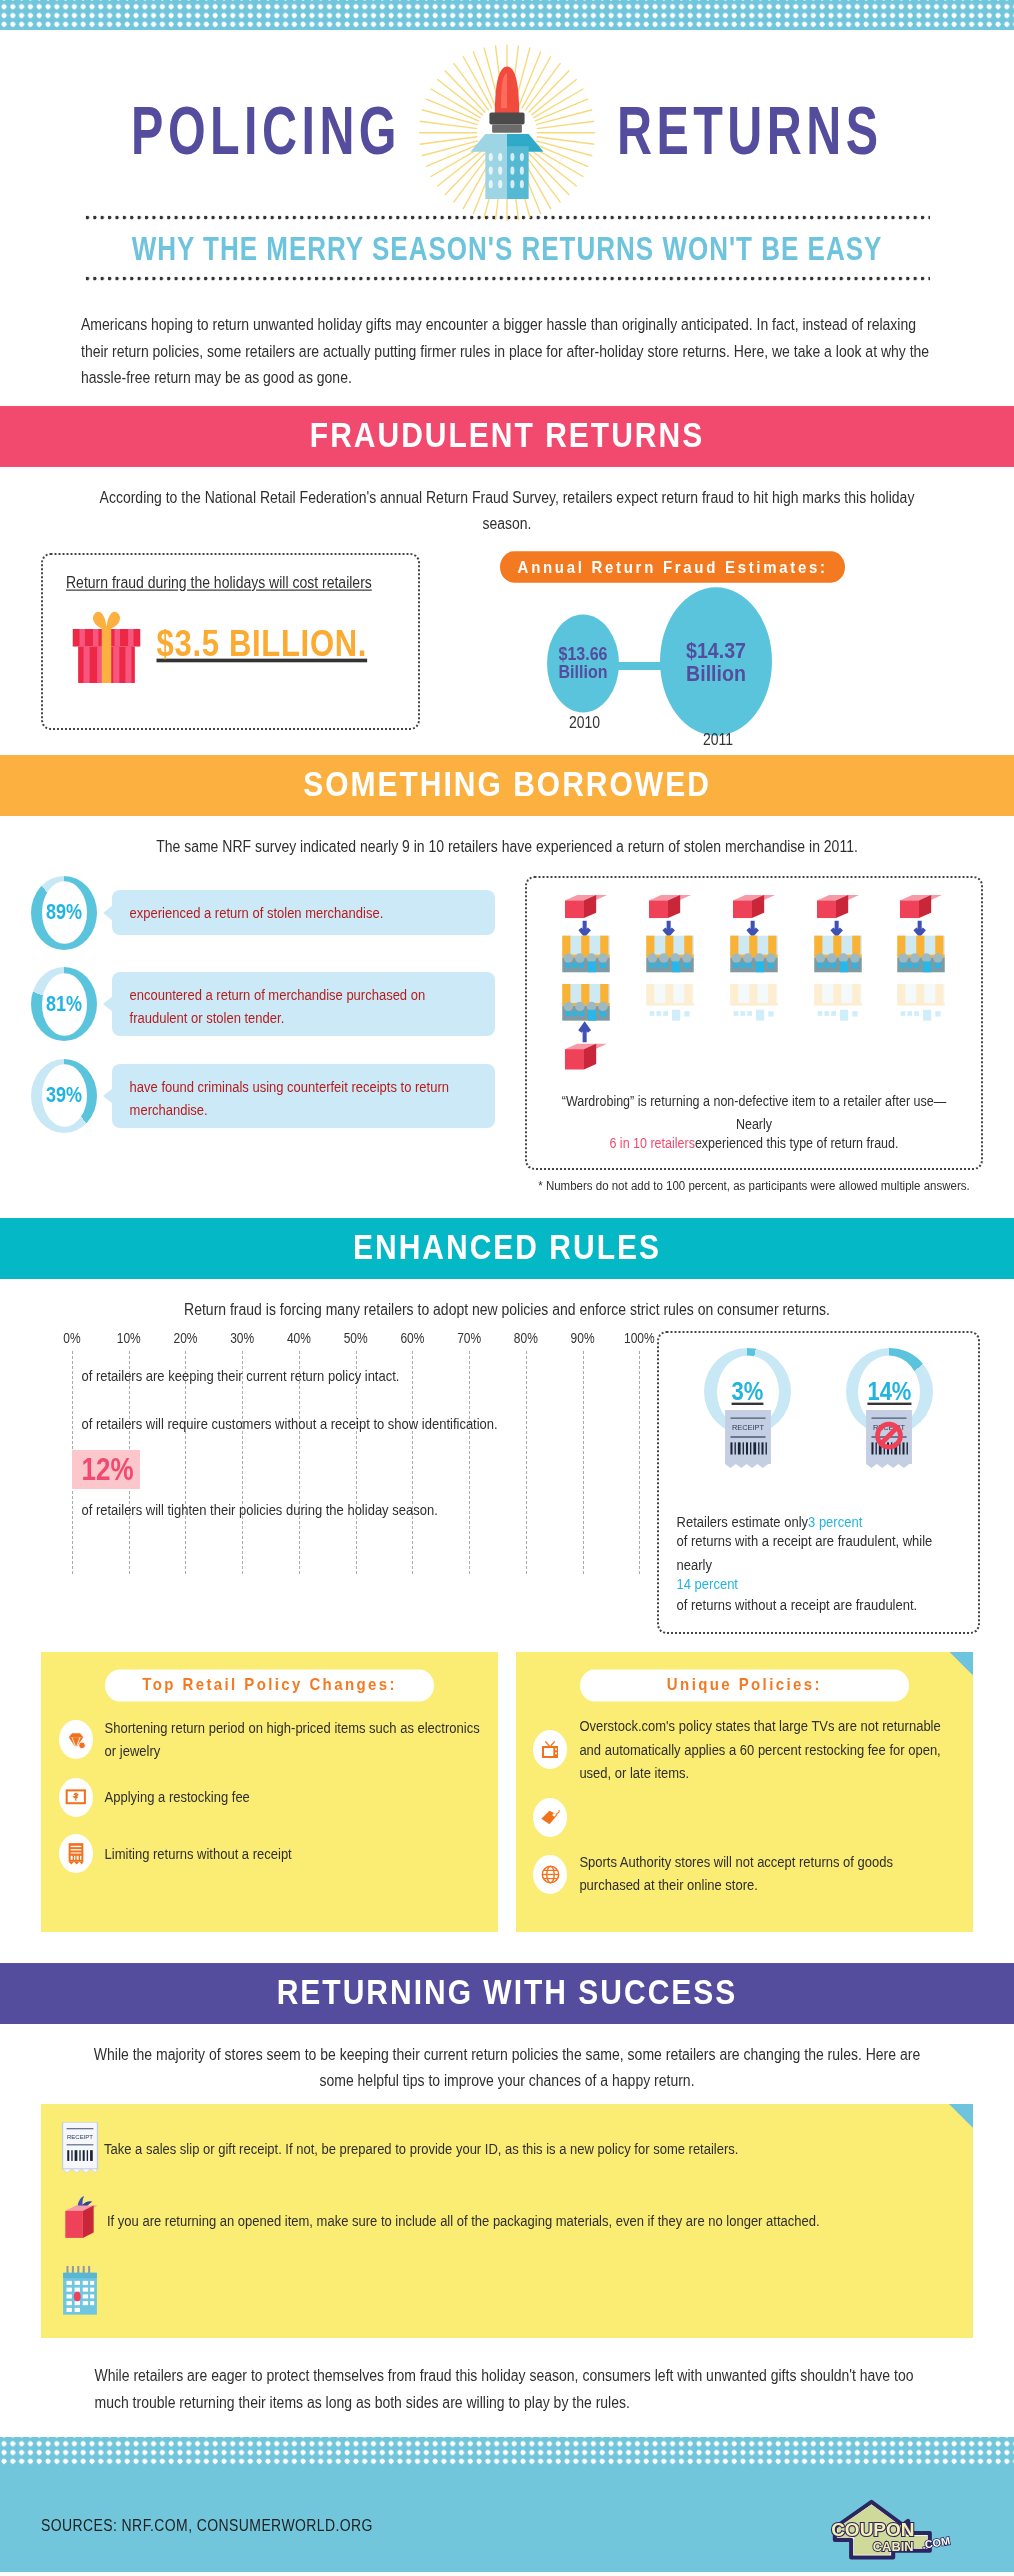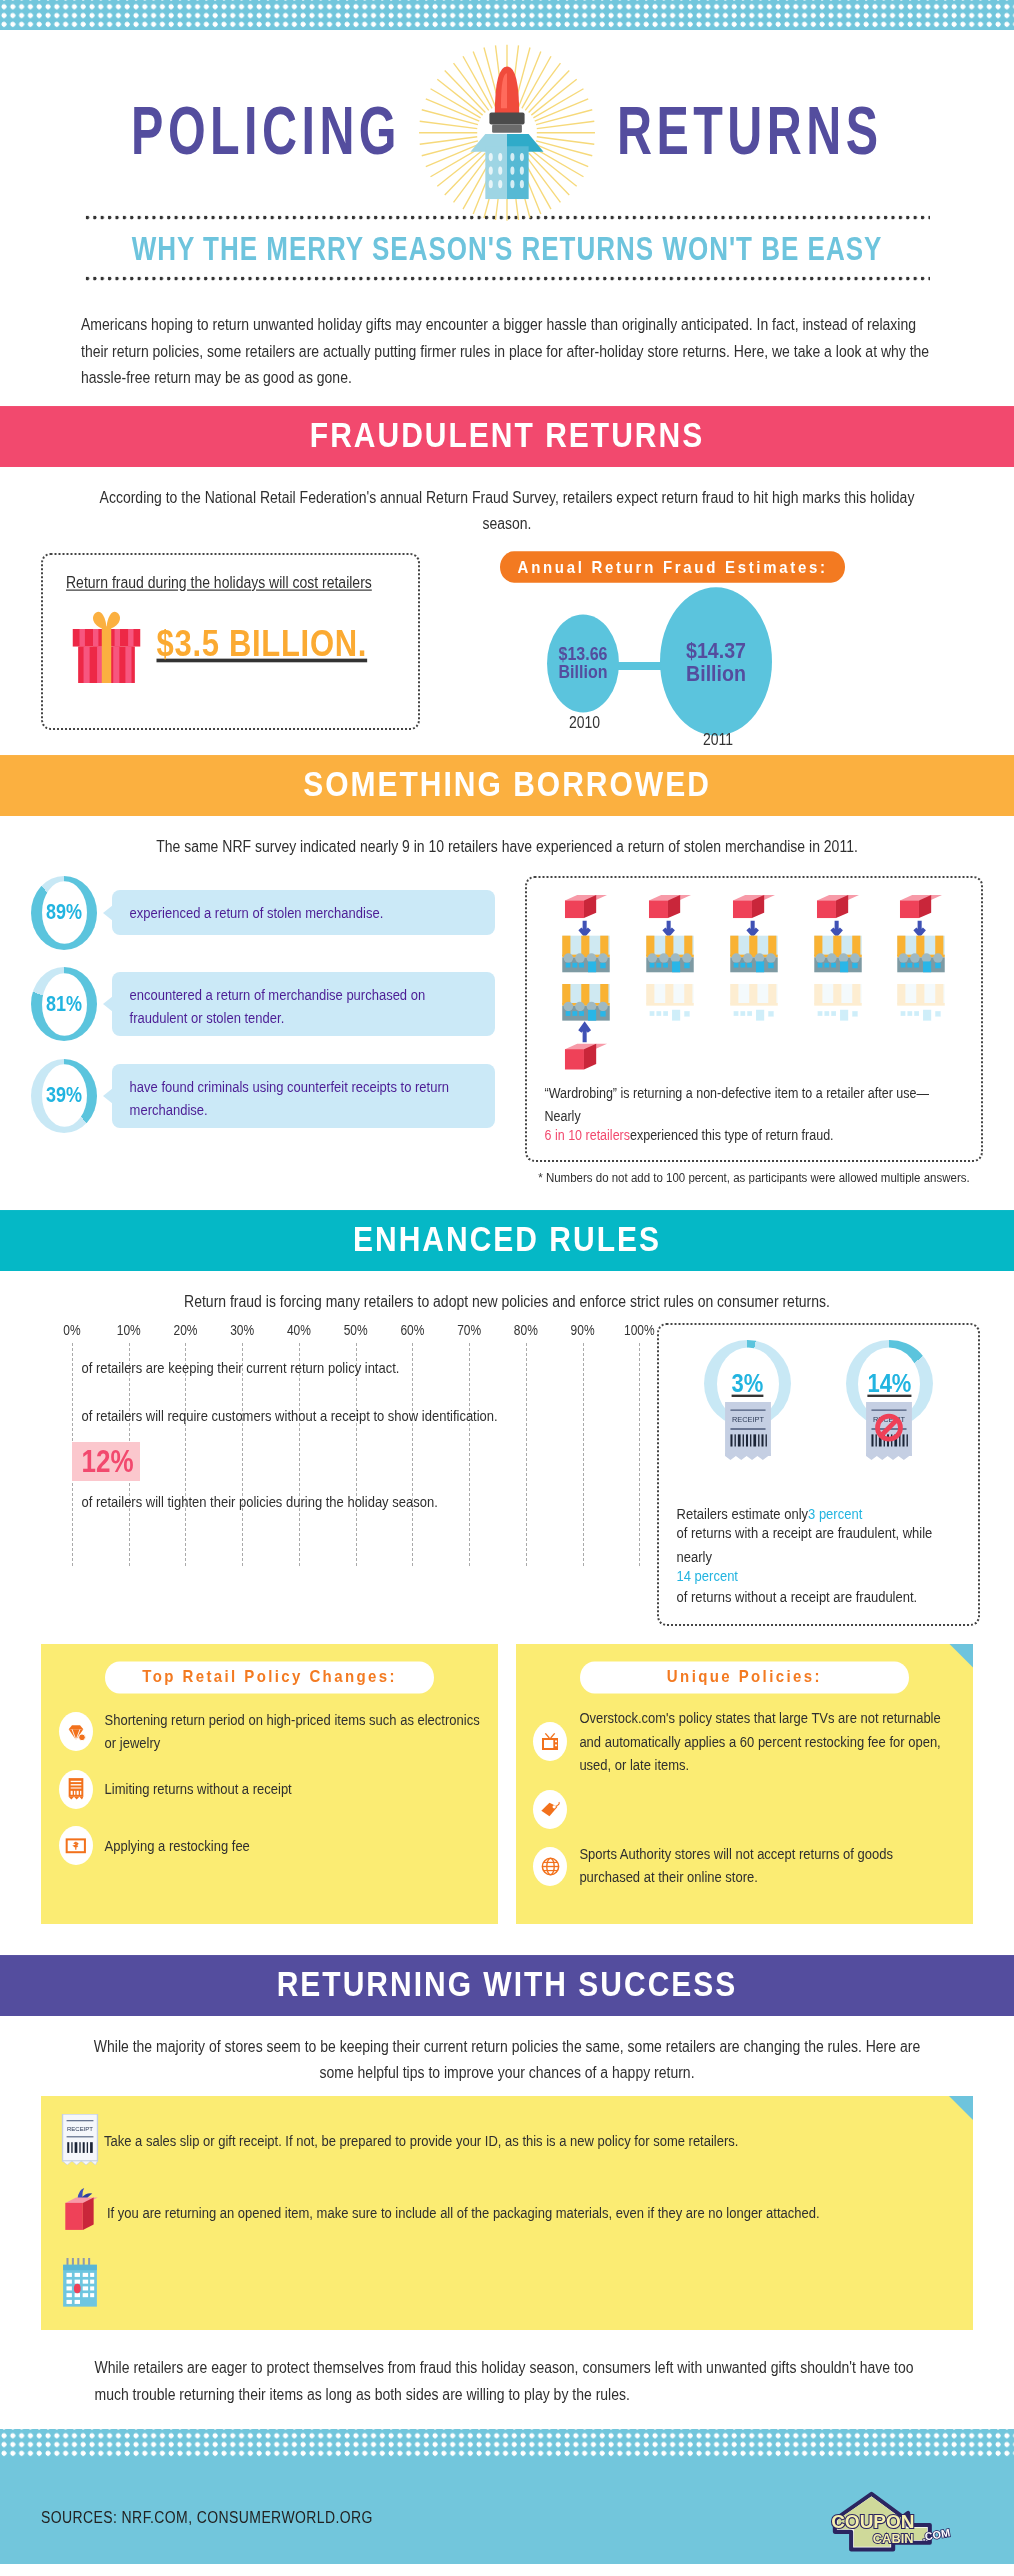--- a/index.html
+++ b/index.html
@@ -192,41 +192,41 @@
   .callout {
     position: relative;
     margin-left: 15px;
     background: #cbe9f7;
     border-radius: 8px;
     padding: 12px 17.6px;
     flex: 1;
     font-family: "Liberation Sans Narrow","Liberation Sans",sans-serif;
     font-size: 13px;
     line-height: 1.55;
-    color: #4c1d95;
+    color: #b91c1c;
   }
   .callout::before {
     content: "";
     position: absolute;
     left: -9.5px; top: 50%; transform: translateY(-50%);
     border-top: 8px solid transparent;
     border-bottom: 8px solid transparent;
     border-right: 10px solid #cbe9f7;
   }
   .callout span { display:block; transform: scaleY(1.16); transform-origin: left top;}
 
   .ward-col { width: 467px; }
   .wardbox { padding: 17.6px 17.6px 15px; }
   .ward-grid { display:flex; justify-content: space-around; margin-bottom: 4px;}
   .ward-row2 { display:flex; justify-content: space-around; margin-top: 6.8px;}
   .ward-cell { width: 64px; }
   .ward-caption {
-    margin-top: 4px;
-    font-family: "Liberation Sans Narrow","Liberation Sans",sans-serif;
-    font-size: 12.5px; line-height: 1.6; color:#2f2f2f; 
+    margin-top: 12px;
+    font-family: "Liberation Sans Narrow","Liberation Sans",sans-serif;
+    font-size: 12.5px; line-height: 1.6; color:#2f2f2f; text-align:center;
   }
   .ward-caption span { transform: scaleY(1.15); display:inline-block; }
   .hl-pink { color: #f2496e; }
   .footnote {
     font-family: "Liberation Sans Narrow","Liberation Sans",sans-serif;
     font-size: 11.5px; color:#2f2f2f; text-align:center; margin-top: 9.5px;
     transform: scaleY(1.15);
   }
 
   
@@ -902,46 +902,46 @@
               <line x1="9" y1="11" x2="15" y2="27" stroke="#fff" stroke-width="1.3"></line>
               <line x1="21" y1="11" x2="15" y2="27" stroke="#fff" stroke-width="1.3"></line>
               <circle cx="24" cy="23" r="5" fill="#f2711c" stroke="#fff" stroke-width="1.4"></circle>
             </svg>
         </div>
         <div class="ptext"><span>Shortening return period on high-priced items such as electronics or jewelry</span></div>
       </div>
 
       <div class="pitem">
         <div class="picon">
+          <svg width="21.6" height="17.6" viewBox="0 0 32 26">
+              <rect x="1" y="2" width="30" height="22" fill="#f2711c"></rect>
+              <rect x="4" y="5" width="24" height="16" fill="#fff"></rect>
+              <path d="M16 7 L16 19 M13 10 q3 -3 6 0 q-3 3 -6 3 q3 3 6 0" stroke="#f2711c" stroke-width="1.8" fill="none"></path>
+            </svg>
+        </div>
+        <div class="ptext"><span>Applying a restocking fee</span></div>
+      </div>
+
+      <div class="pitem">
+        <div class="picon">
           <svg width="16" height="21.6" viewBox="0 0 24 32">
               <rect x="1" y="0" width="22" height="28" fill="#f2711c"></rect>
               <g fill="#fff">
                 <rect x="4" y="4" width="16" height="2"></rect>
                 <rect x="4" y="9" width="16" height="2"></rect>
                 <rect x="4" y="14" width="16" height="1.6"></rect>
                 <rect x="4" y="19" width="3" height="6"></rect>
                 <rect x="9" y="19" width="2" height="6"></rect>
                 <rect x="13" y="19" width="3" height="6"></rect>
                 <rect x="18" y="19" width="2" height="6"></rect>
               </g>
               <polygon points="1,28 5,32 9,28 13,32 17,28 21,32 23,28" fill="#f2711c"></polygon>
             </svg>
         </div>
         <div class="ptext"><span>Limiting returns without a receipt</span></div>
-      </div>
-
-      <div class="pitem">
-        <div class="picon">
-          <svg width="21.6" height="17.6" viewBox="0 0 32 26">
-              <rect x="1" y="2" width="30" height="22" fill="#f2711c"></rect>
-              <rect x="4" y="5" width="24" height="16" fill="#fff"></rect>
-              <path d="M16 7 L16 19 M13 10 q3 -3 6 0 q-3 3 -6 3 q3 3 6 0" stroke="#f2711c" stroke-width="1.8" fill="none"></path>
-            </svg>
-        </div>
-        <div class="ptext"><span>Applying a restocking fee</span></div>
       </div>
     </div>
 
     <div class="ypanel">
       <div class="fold"></div>
       <div class="ppill">Unique Policies:</div>
 
       <div class="pitem">
         <div class="picon">
           <svg width="20" height="20" viewBox="0 0 30 30">

